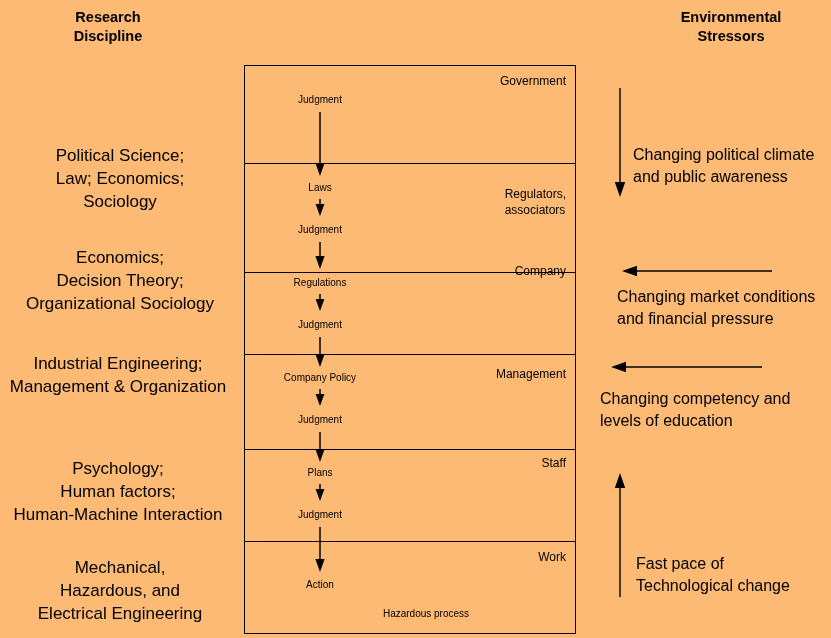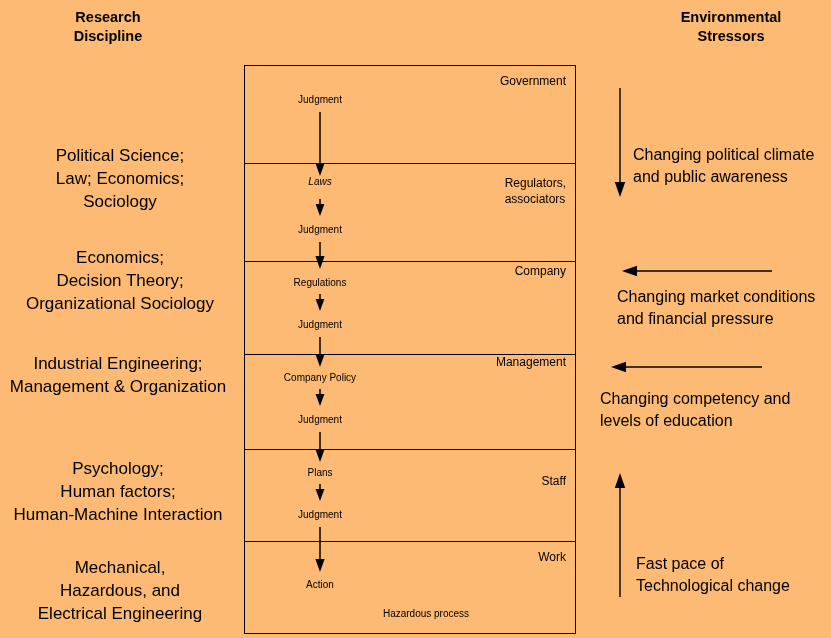--- a/index.html
+++ b/index.html
@@ -123,45 +123,45 @@
   <div class="discipline" style="left:6px; top:556px; width:228px;">Mechanical,
 Hazardous, and
 Electrical Engineering</div>
 
   <div id="level-stack">
 
     <div class="level-row" style="top:0px; height:98px;">
       <div class="level-title" style="top:8px;">Government</div>
     </div>
 
-    <div class="level-row" style="top:103px; height:93px;">
+    <div class="level-row" style="top:114px; height:93px;">
       <div class="level-title" style="top:7px;">Regulators,
 associators</div>
     </div>
 
     <div class="level-row" style="top:191px; height:98px;">
       <div class="level-title" style="top:7px;">Company</div>
     </div>
 
     <div class="level-row" style="top:289px; height:95px;">
-      <div class="level-title" style="top:0;">Management</div>
+      <div class="level-title" style="top:12px;">Management</div>
     </div>
 
     <div class="level-row" style="top:384px; height:92px;">
-      <div class="level-title" style="top:24px;">Staff</div>
+      <div class="level-title" style="top:6px;">Staff</div>
     </div>
 
     <div class="level-row last" style="top:476px; height:93px;">
       <div class="level-title" style="top:8px;">Work</div>
     </div>
   </div>
 
   <div class="flow-label" style="left:320px; top:94px;">Judgment</div>
 
-  <div class="flow-label" style="left:320px; top:176px;font-style:italic;">Laws</div>
+  <div class="flow-label" style="left:320px; top:182px;">Laws</div>
 
   <div class="flow-label" style="left:320px; top:224px;">Judgment</div>
 
   <div class="flow-label" style="left:320px; top:277px;">Regulations</div>
 
   <div class="flow-label" style="left:320px; top:319px;">Judgment</div>
 
   <div class="flow-label" style="left:320px; top:372px;">Company Policy</div>
 
   <div class="flow-label" style="left:320px; top:414px;">Judgment</div>

